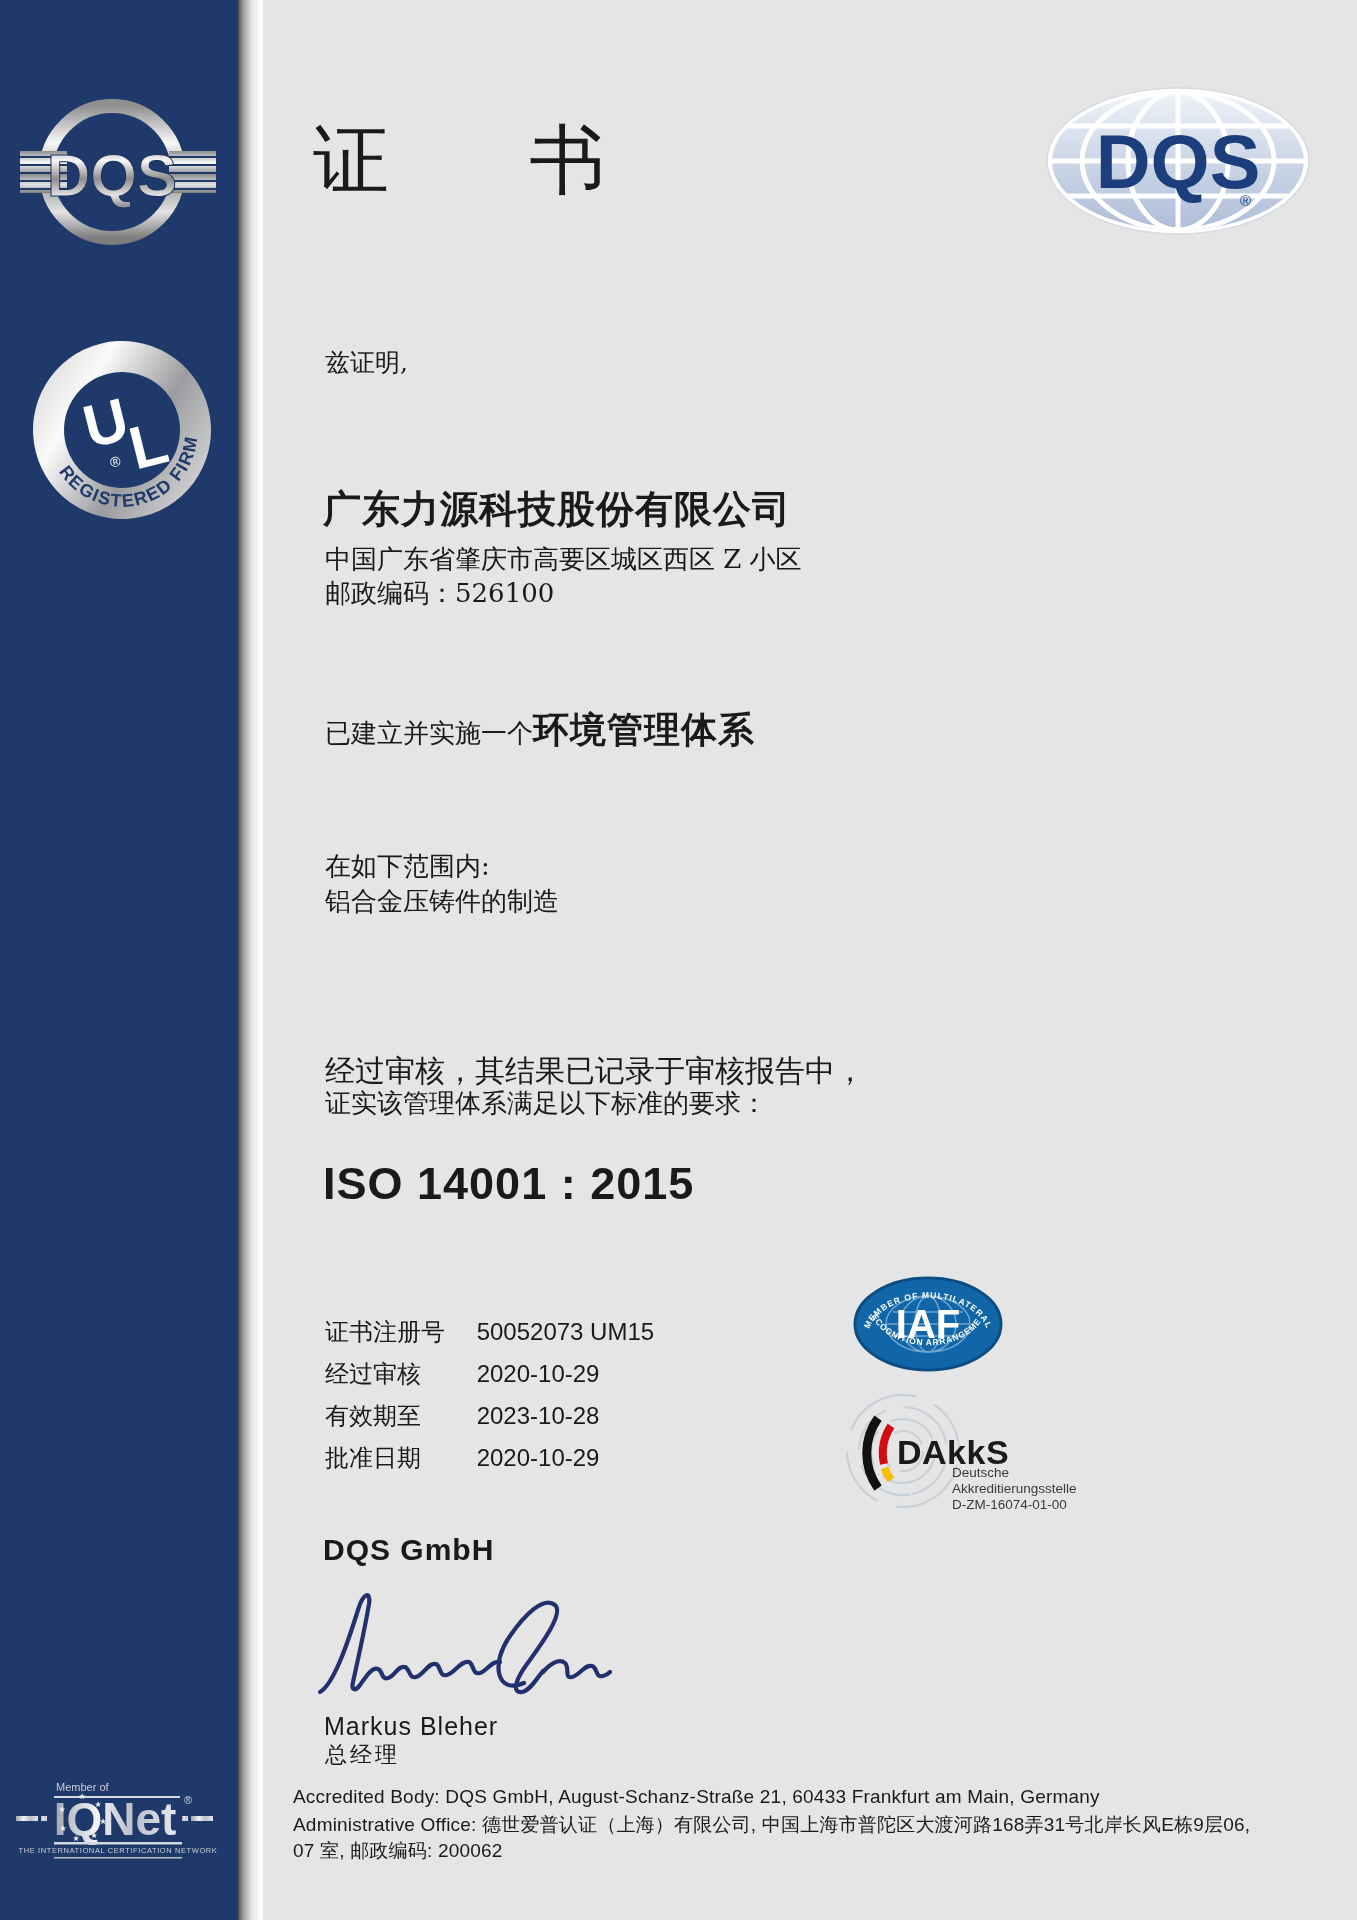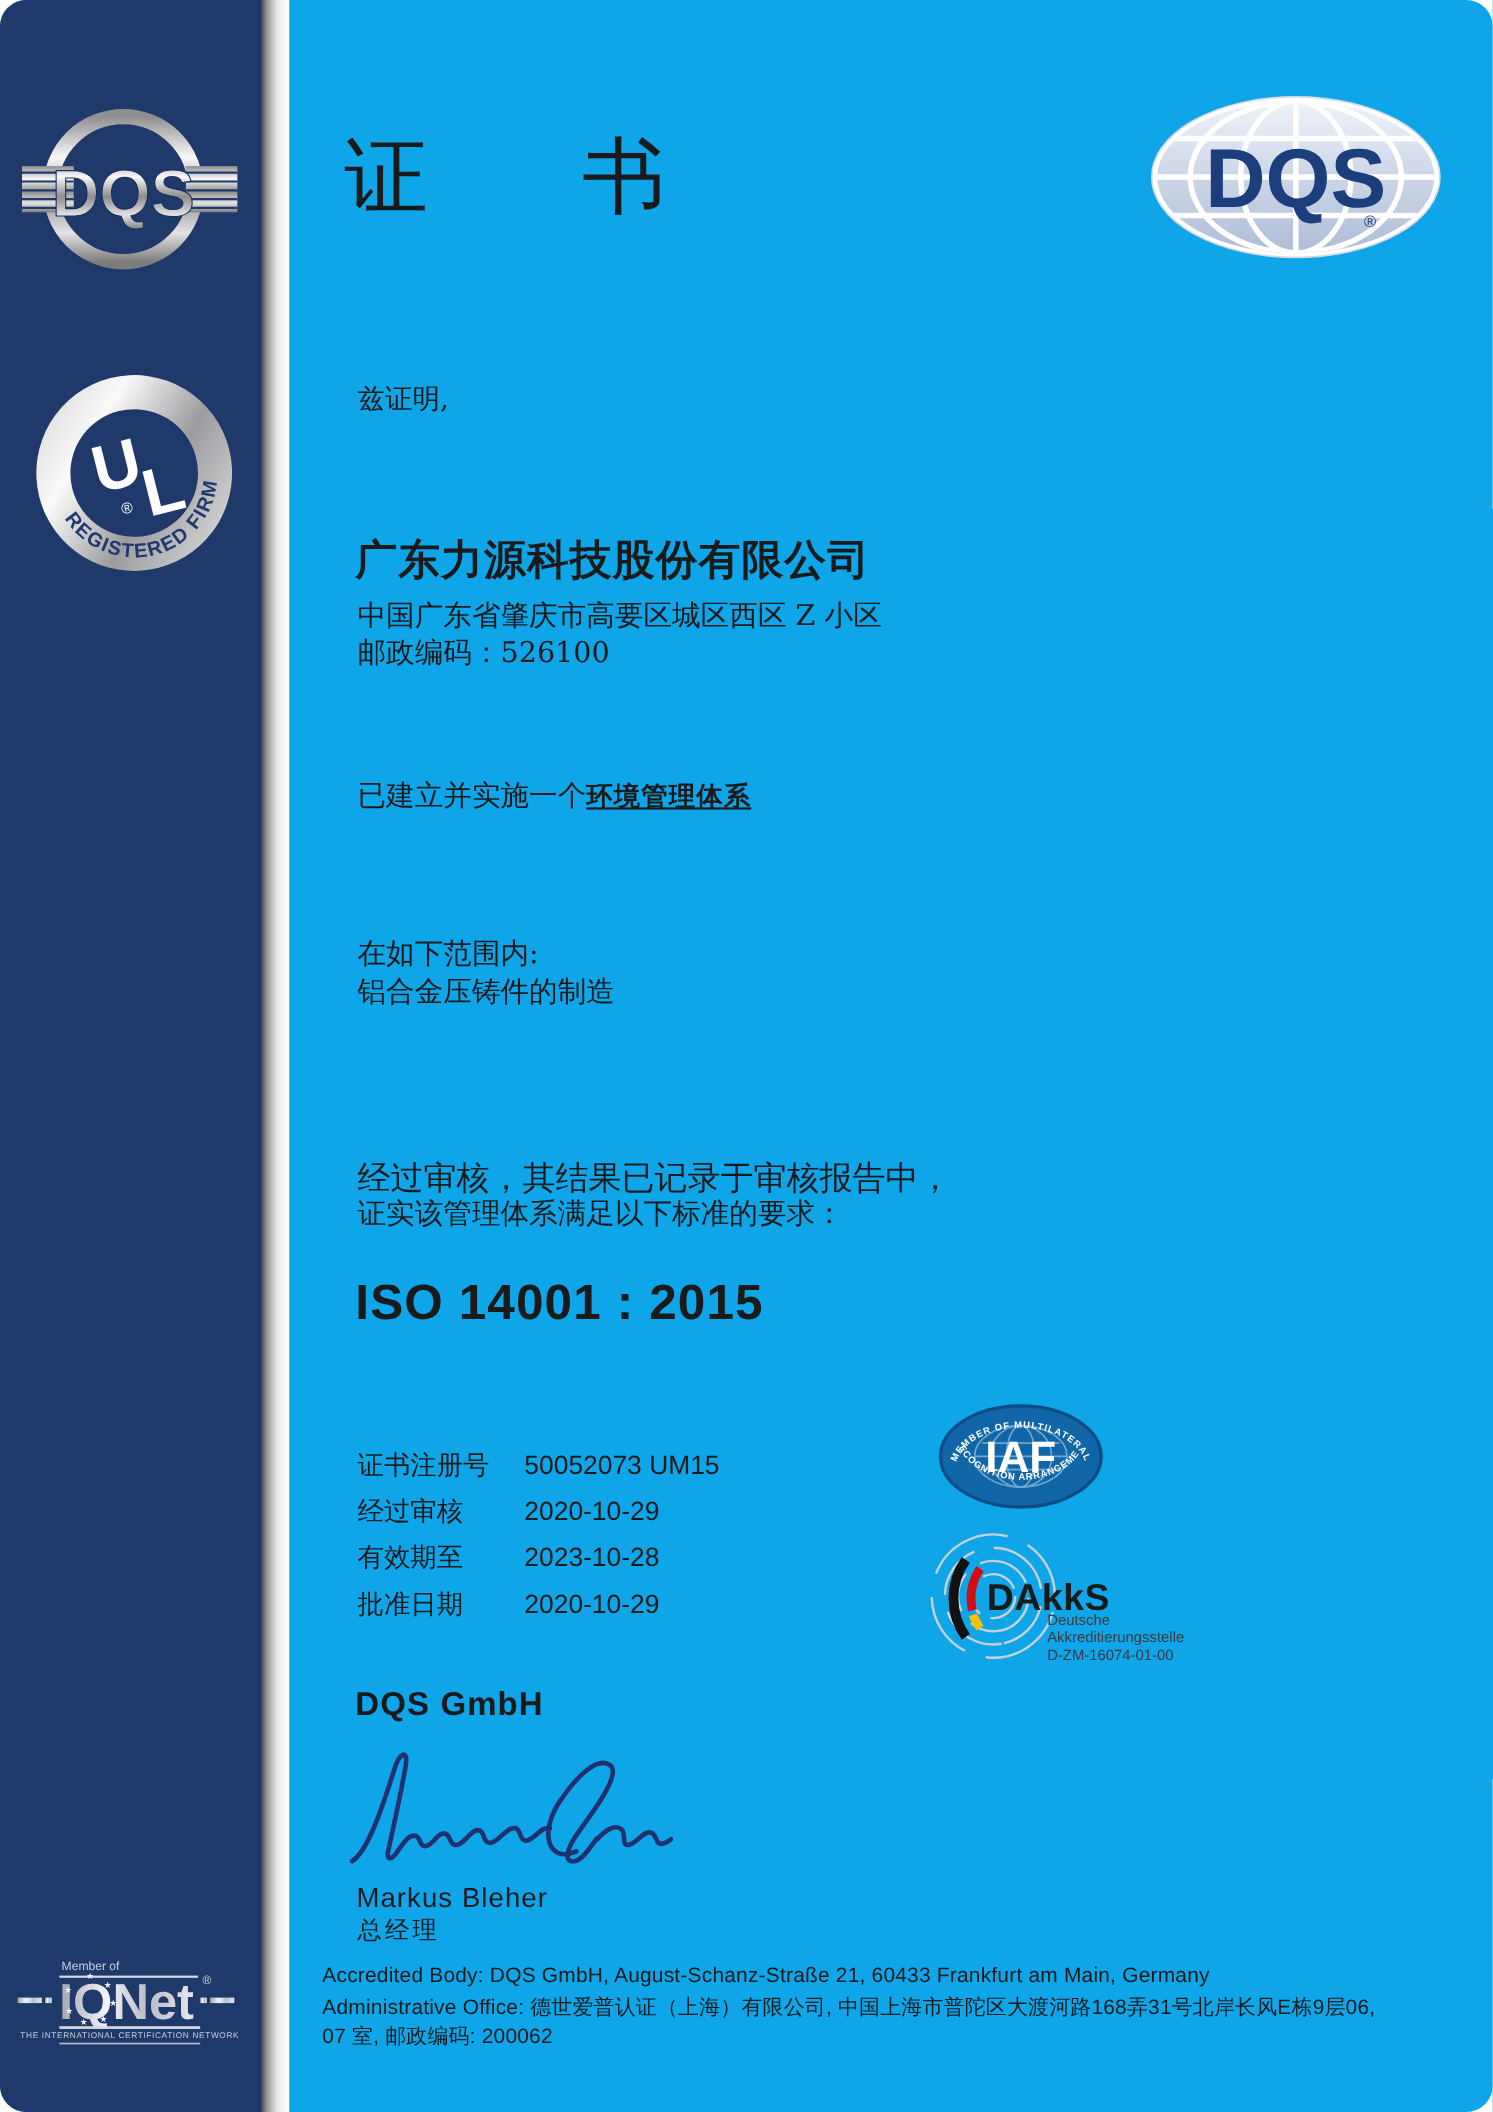--- a/index.html
+++ b/index.html
@@ -1,36 +1,36 @@
 <!DOCTYPE html>
 <html><head>
 <meta charset="utf-8">
 <style>
   * { margin:0; padding:0; box-sizing:border-box; }
   body { background:#ffffff; font-family:"Liberation Sans", sans-serif; }
-  .page { position:relative; width:1357px; height:1920px; background:#0ea5e9; overflow:hidden;border-radius:24px; }
+  .page { position:relative; width:1357px; height:1920px; background:#e5e5e5; overflow:hidden; }
 
   
   .sidebar { position:absolute; left:0; top:0; width:238px; height:1920px; background:#1f3a6a; }
   .edge-strip { position:absolute; left:238px; top:0; width:25px; height:1920px;
     background:linear-gradient(to right,#4f4f4f 0%,#9a9a9a 20%,#e6e6e6 55%,#fbfbfb 85%,#ffffff 100%); }
 
   .logo-abs { position:absolute; }
 
   
   .cjk { font-family:"DejaVu Serif","Liberation Serif",serif; color:#1a1a1a;text-align:center; }
   .sans { font-family:"Liberation Sans","DejaVu Sans",sans-serif; color:#1a1a1a; }
 
   .title { position:absolute; left:313px; top:118px; font-size:76px; line-height:1.1; word-spacing:112px; letter-spacing:2px; }
   .certify { position:absolute; left:325px; top:346px; font-size:25px; }
   .company-name { position:absolute; left:323px; top:484px; font-size:38px; font-weight:bold; letter-spacing:1px; }
   .company-address { position:absolute; left:325px; top:542px; font-size:26px; }
   .company-postal { position:absolute; left:325px; top:576px; font-size:26px; }
   .statement { position:absolute; left:325px; top:706px; font-size:26px; }
-  .statement b { font-size:24px; letter-spacing:1px;text-decoration:underline; }
+  .statement b { font-size:36px; letter-spacing:1px; }
   .scope-intro { position:absolute; left:325px; top:849px; font-size:26px; }
   .scope-detail { position:absolute; left:325px; top:884px; font-size:26px; }
   .audit1 { position:absolute; left:325px; top:1051px; font-size:30px; }
   .audit2 { position:absolute; left:325px; top:1086px; font-size:26px; }
   .standard { position:absolute; left:323px; top:1158px; font-size:45px; font-weight:bold; letter-spacing:1px; }
 
   .details { position:absolute; left:325px; top:1316px; }
   .detail-row { height:42px; font-size:24px; }
   .detail-label { display:inline-block; width:145px; font-family:"DejaVu Serif","Liberation Serif",serif; color:#1a1a1a; }
   .detail-value { font-family:"Liberation Sans","DejaVu Sans",sans-serif; color:#1a1a1a;margin-top:16px; }

